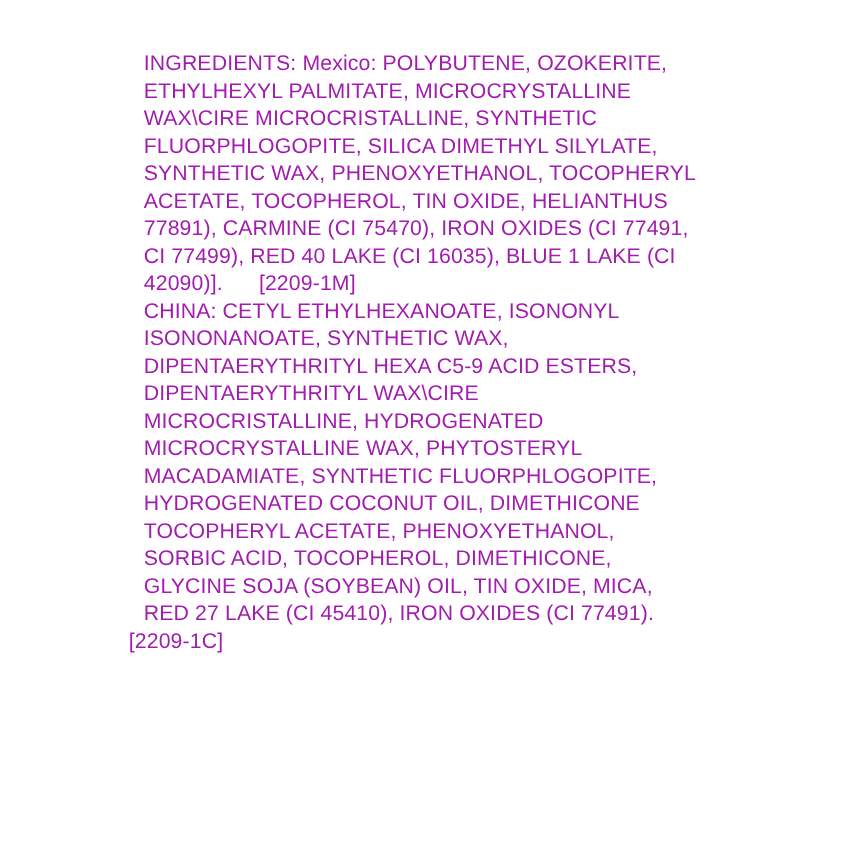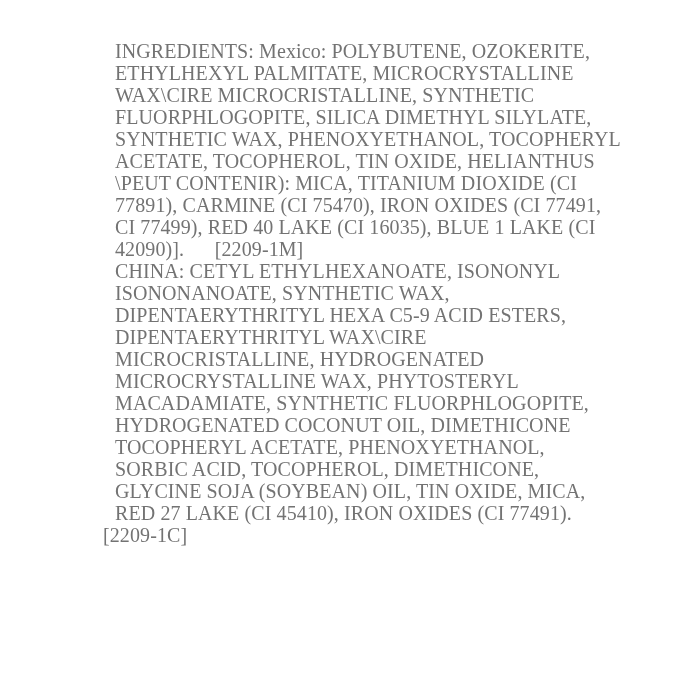--- a/index.html
+++ b/index.html
@@ -11,45 +11,44 @@
     position: relative;
     width: 679px;
     height: 679px;
     background: #ffffff;
     overflow: hidden;
   }
   .text-block {
     position: absolute;
     left: 115px;
     top: 40px;
-    font-family: Liberation Serif, serif;
-    font-size: 20px;
+    font-family: Liberation Sans, sans-serif;
+    font-size: 17px;
     line-height: 22px;
-    color: #737373;
+    color: #a21caf;
     letter-spacing: 0.1px;
   }
   .line {
     white-space: nowrap;
   }
   .line.outdent {
     margin-left: -12px;
   }
 </style>
 </head>
 <body>
 
 <div class="page">
   <div class="text-block" id="lines-container">
       <div class="line">INGREDIENTS: Mexico: POLYBUTENE, OZOKERITE,</div>
       <div class="line">ETHYLHEXYL PALMITATE, MICROCRYSTALLINE</div>
       <div class="line">WAX\CIRE MICROCRISTALLINE, SYNTHETIC</div>
       <div class="line">FLUORPHLOGOPITE, SILICA DIMETHYL SILYLATE,</div>
       <div class="line">SYNTHETIC WAX, PHENOXYETHANOL, TOCOPHERYL</div>
       <div class="line">ACETATE, TOCOPHEROL, TIN OXIDE, HELIANTHUS</div>
-      <div class="line">\PEUT CONTENIR): MICA, TITANIUM DIOXIDE (CI</div>
       <div class="line">77891), CARMINE (CI 75470), IRON OXIDES (CI 77491,</div>
       <div class="line">CI 77499), RED 40 LAKE (CI 16035), BLUE 1 LAKE (CI</div>
       <div class="line">42090)].&nbsp;&nbsp;&nbsp;&nbsp;&nbsp;&nbsp;[2209-1M]</div>
       <div class="line">CHINA: CETYL ETHYLHEXANOATE, ISONONYL</div>
       <div class="line">ISONONANOATE, SYNTHETIC WAX,</div>
       <div class="line">DIPENTAERYTHRITYL HEXA C5-9 ACID ESTERS,</div>
       <div class="line">DIPENTAERYTHRITYL WAX\CIRE</div>
       <div class="line">MICROCRISTALLINE, HYDROGENATED</div>
       <div class="line">MICROCRYSTALLINE WAX, PHYTOSTERYL</div>
       <div class="line">MACADAMIATE, SYNTHETIC FLUORPHLOGOPITE,</div>

